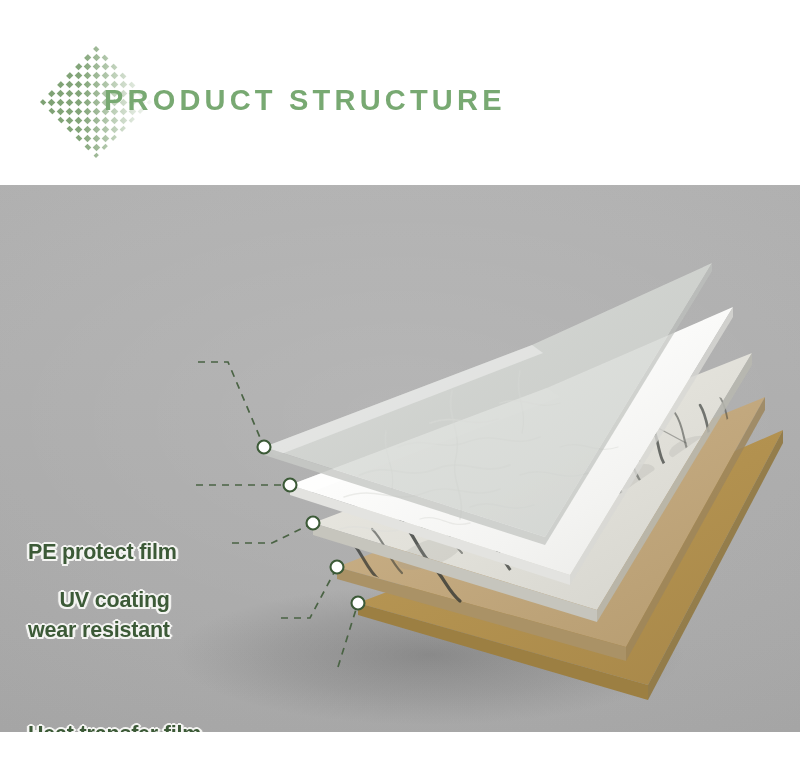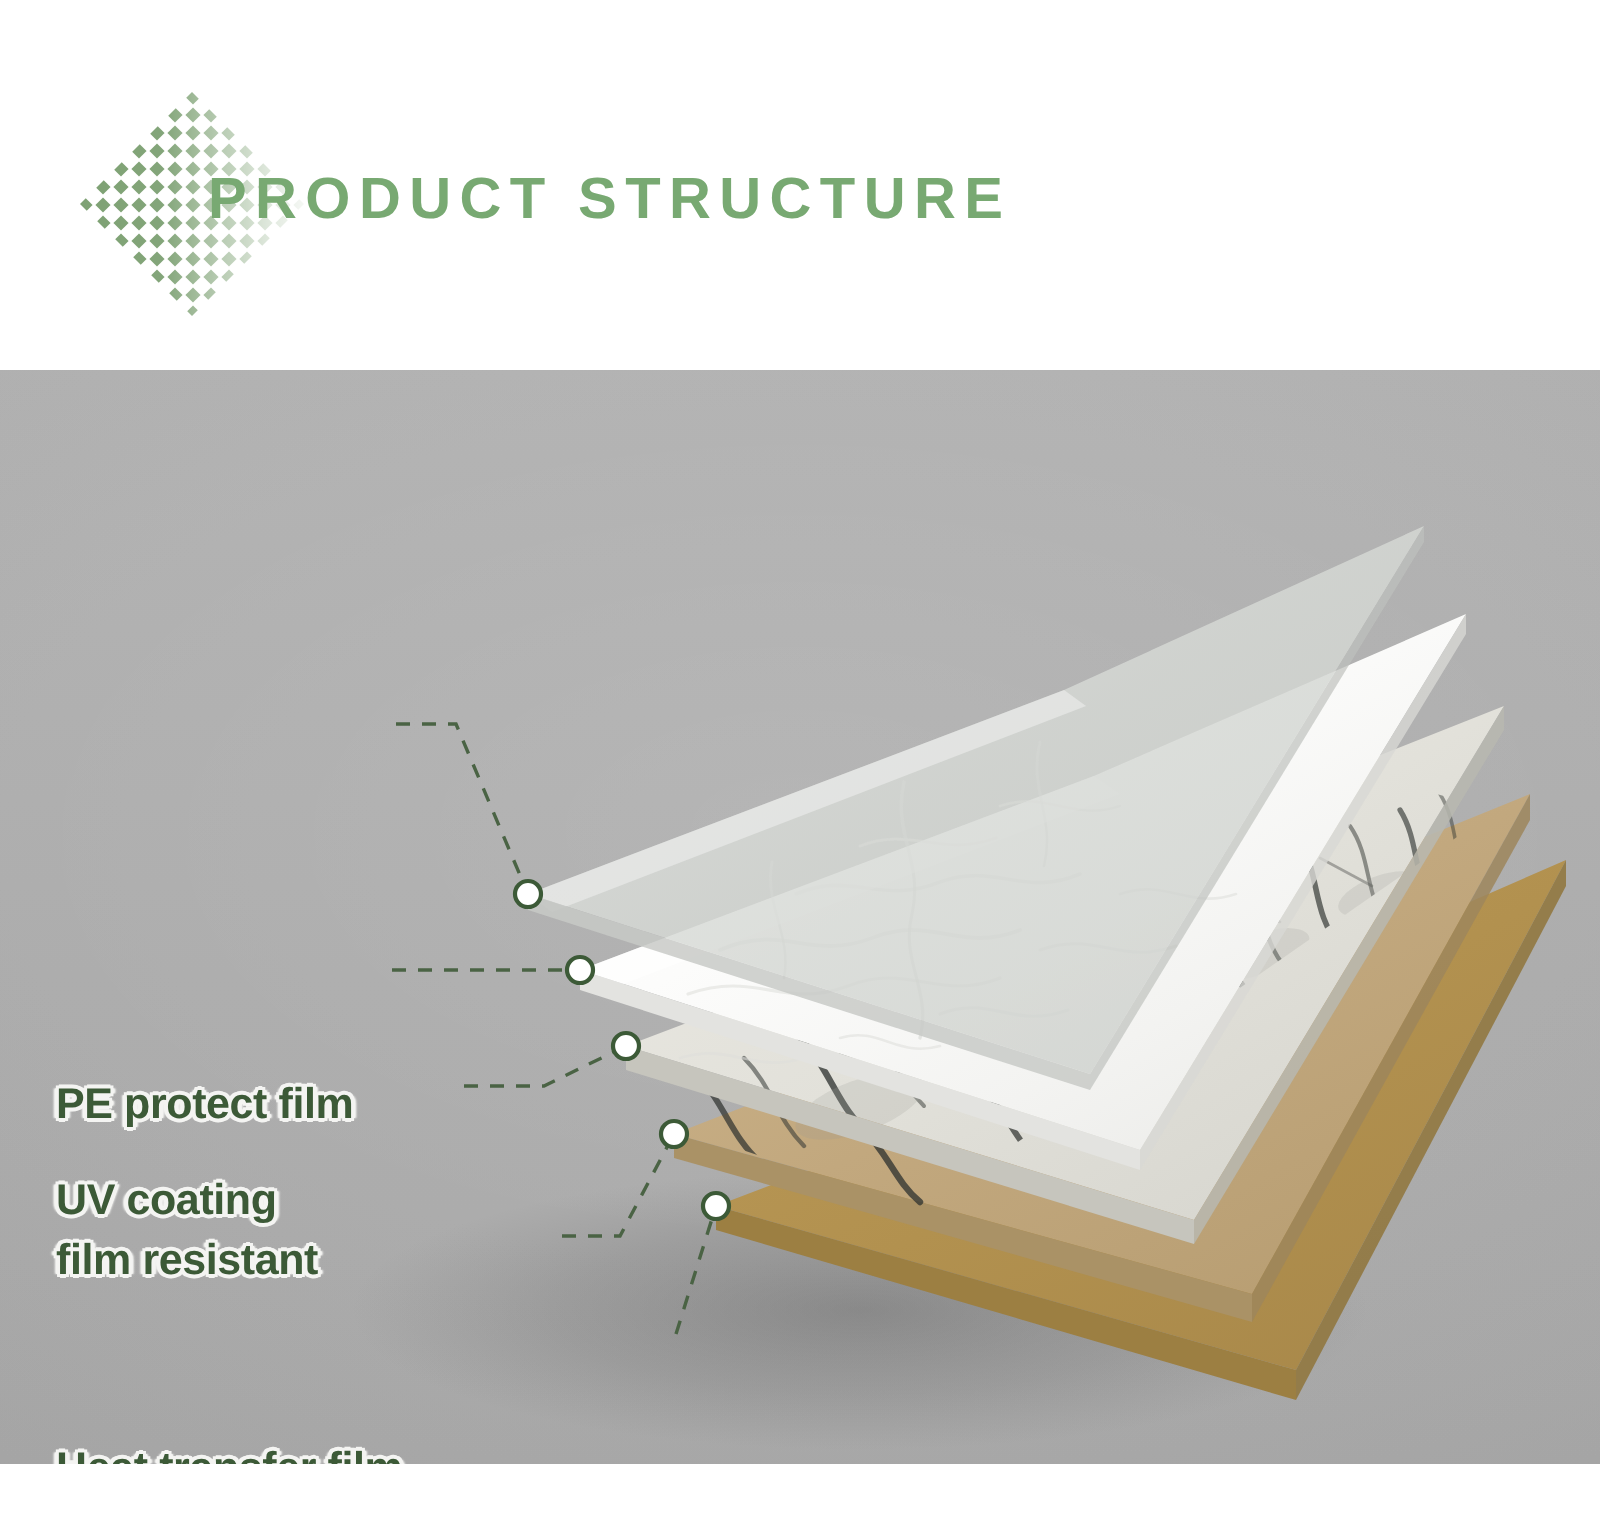--- a/index.html
+++ b/index.html
@@ -57,20 +57,21 @@
     top: 185px;
     width: 800px;
     height: 547px;
     background:
       radial-gradient(118% 92% at 50% 42%,
         rgba(255,255,255,0.10) 0%,
         rgba(255,255,255,0.02) 45%,
         rgba(0,0,0,0.05) 100%),
       linear-gradient(180deg, #b2b2b2 0%, #ababab 55%, #a9a9a9 100%);
     overflow: hidden;
+    text-align: right;
   }
   #footer-strip {
     position: absolute;
     left: 0;
     top: 732px;
     width: 800px;
     height: 32px;
     background: #ffffff;
   }
 
@@ -308,21 +309,21 @@
         <circle cx="313" cy="338" r="6.5"></circle>
         <circle cx="337" cy="382" r="6.5"></circle>
         <circle cx="358" cy="418" r="6.5"></circle>
       </g>
     </svg>
 
     <div class="label" id="label-pe">PE protect film</div>
 
     <div class="label" id="label-uv">
       <div>UV coating</div>
-      <div>film resistant</div>
+      <div>wear resistant</div>
     </div>
 
     <div class="label" id="label-heat">Heat transfer film</div>
 
   </div>
 
   <div id="footer-strip"></div>
 </div>
 
 </body></html>

